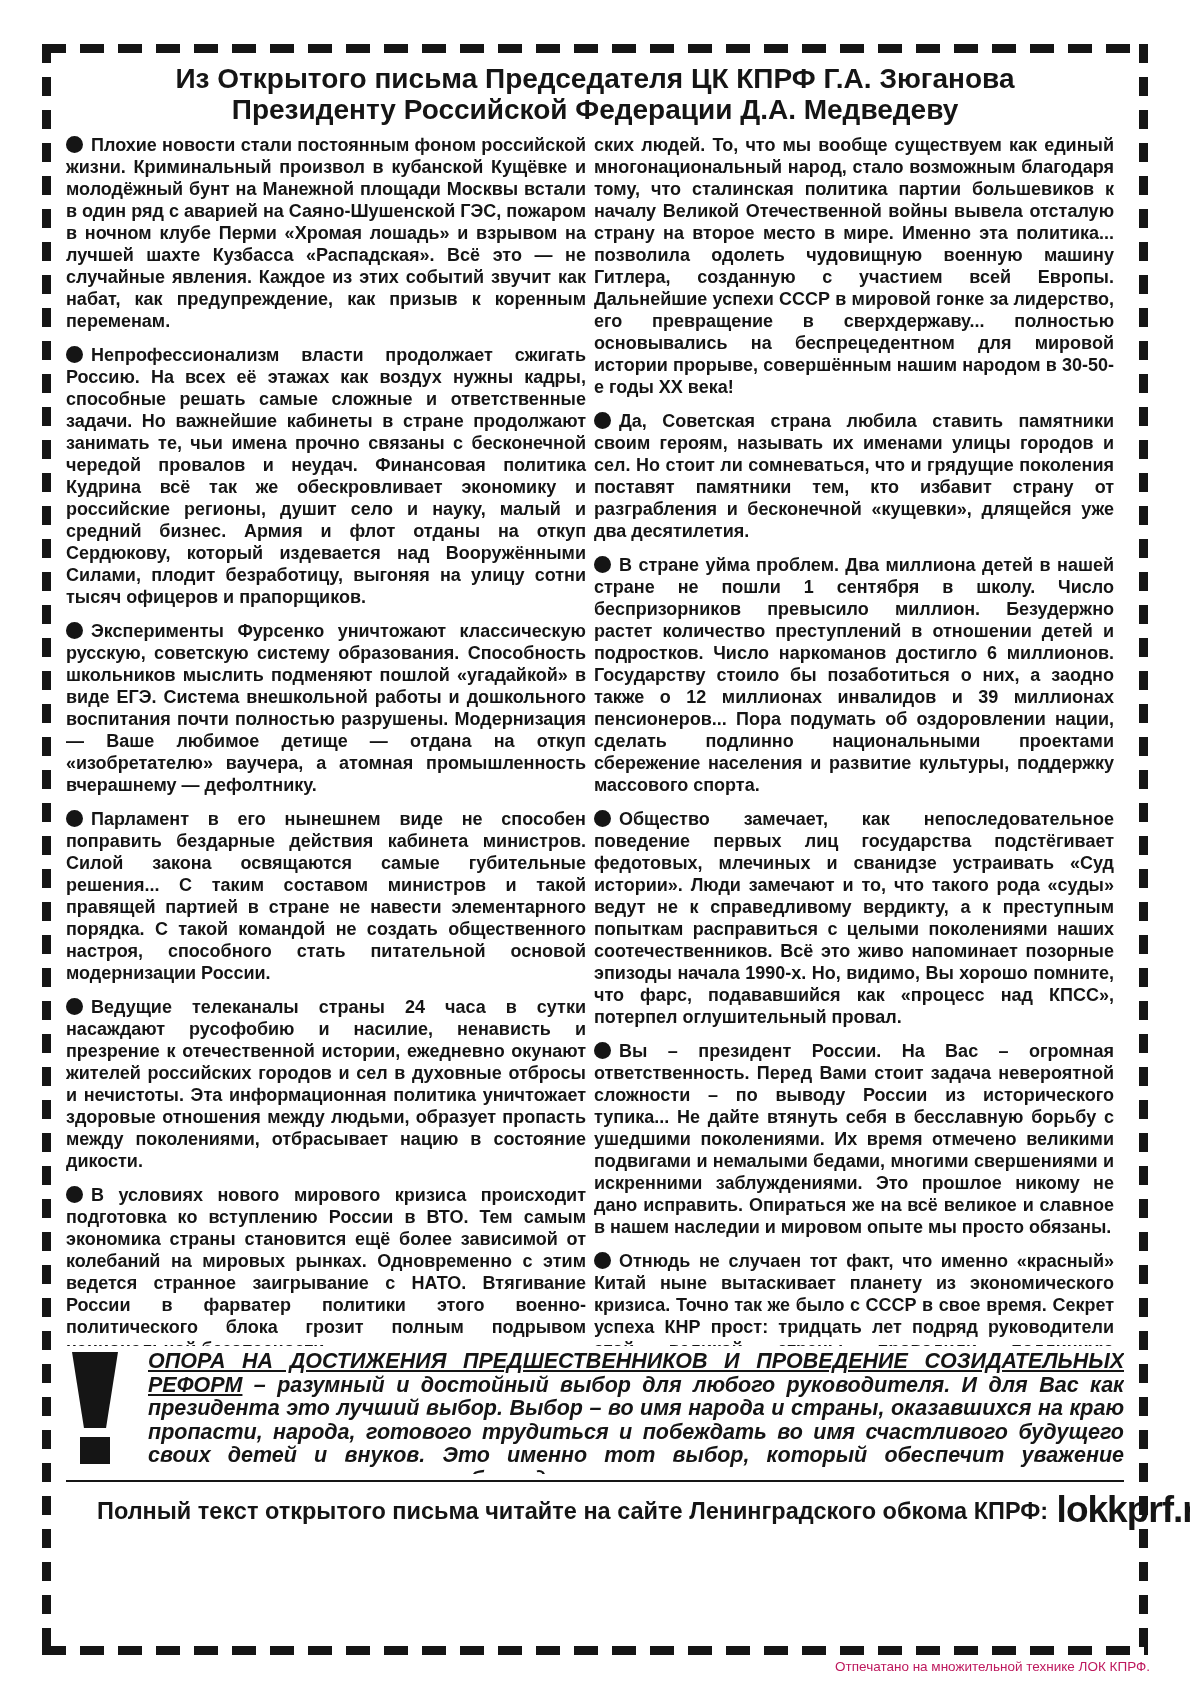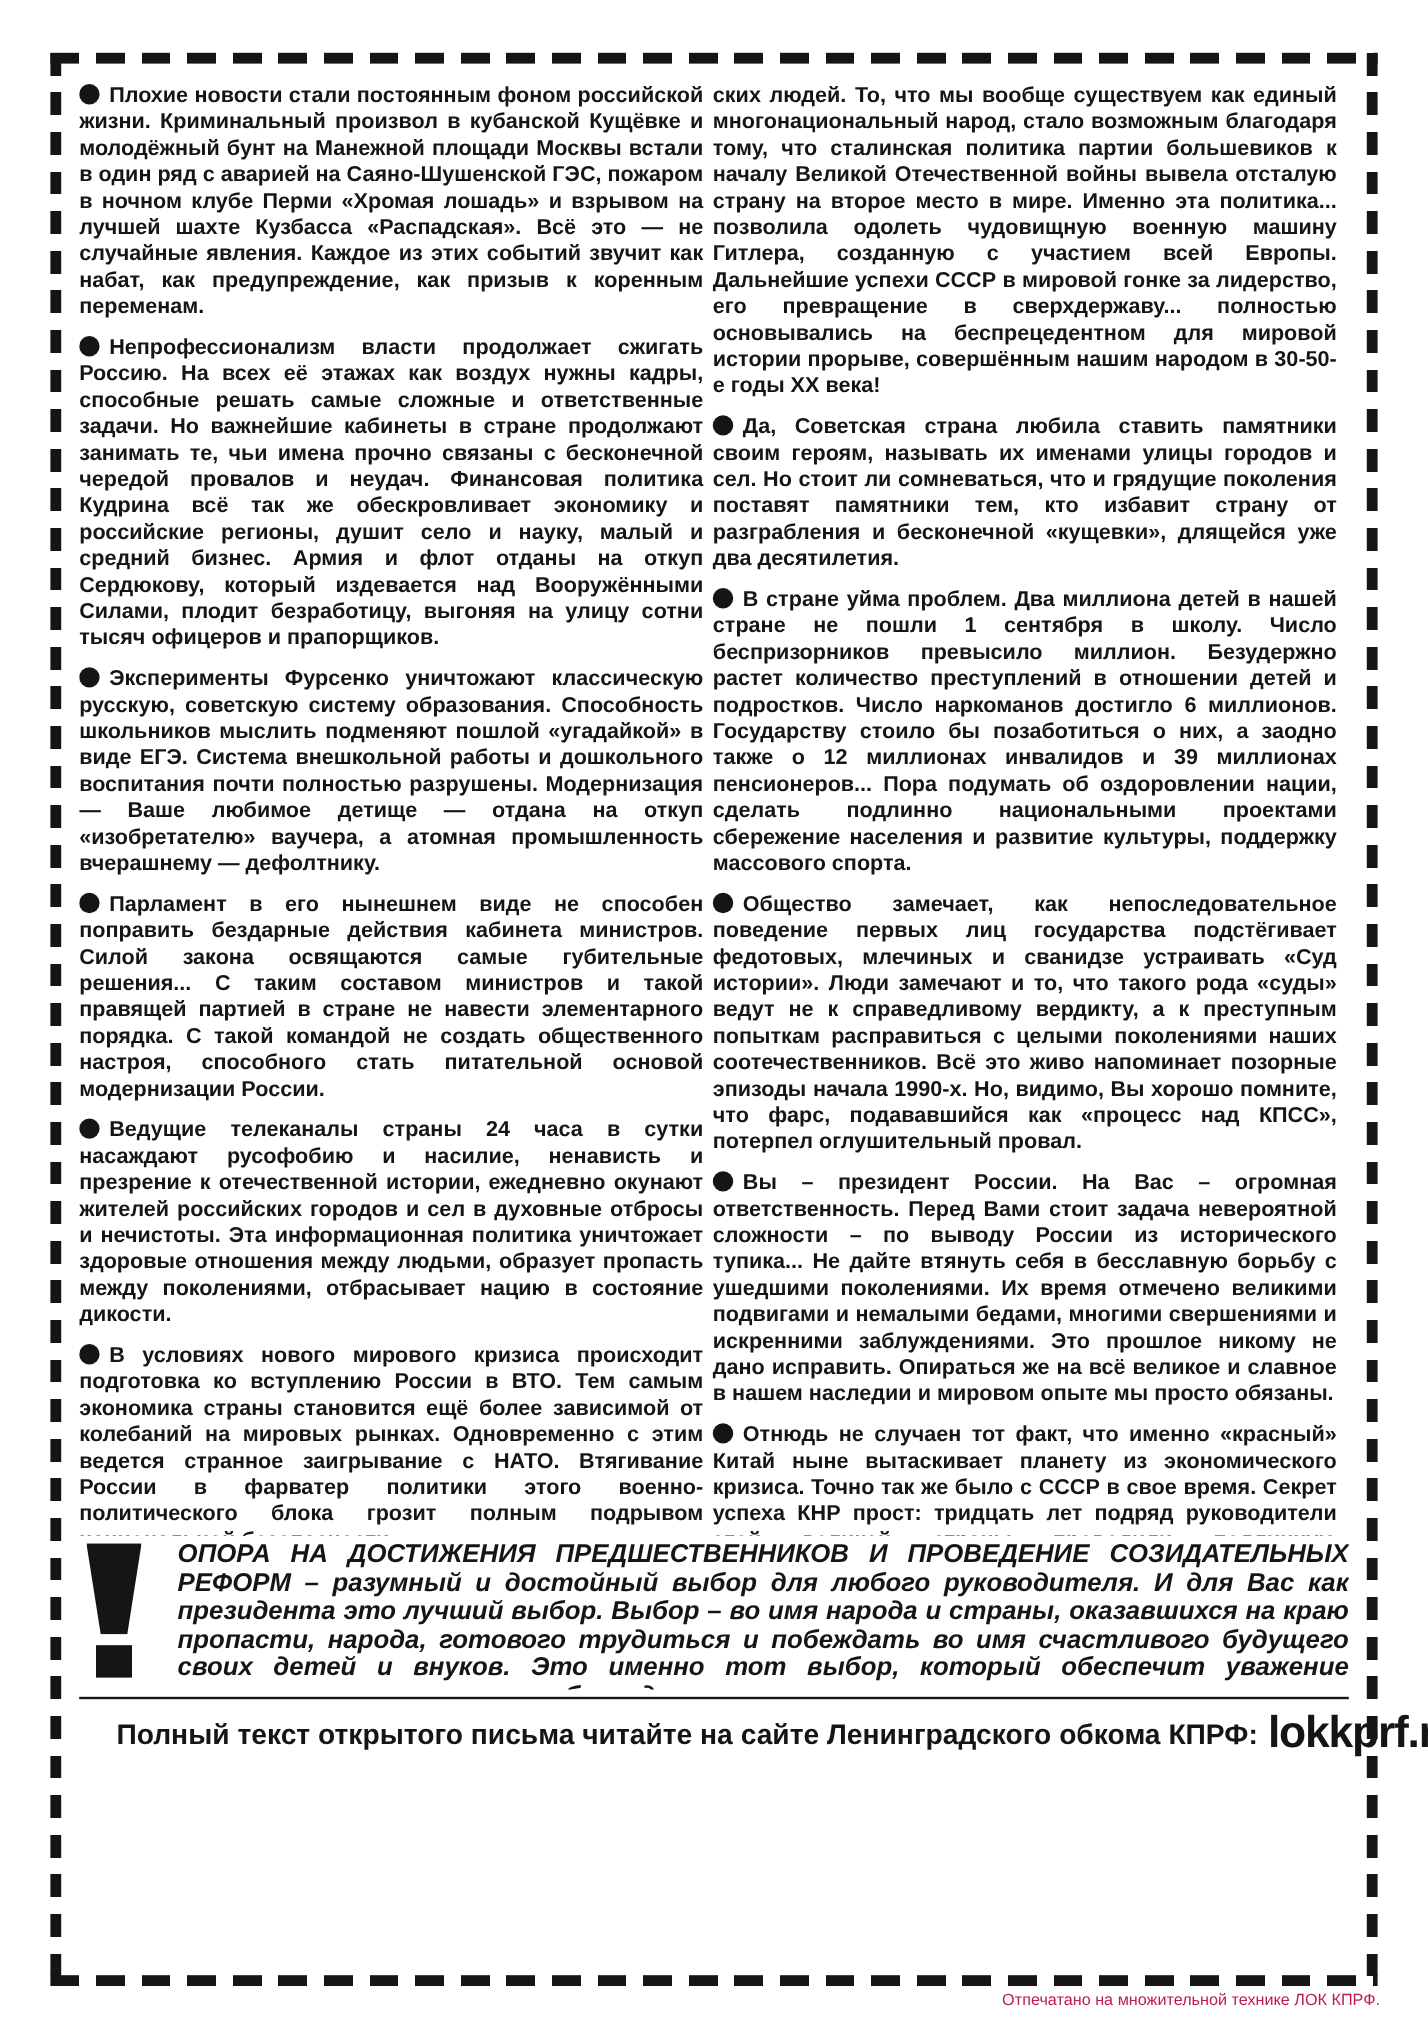--- a/index.html
+++ b/index.html
@@ -32,21 +32,21 @@
   .bullet { display:inline-block; width:17px; height:17px; border-radius:50%;
             background:#151515; margin-right:8px; vertical-align:-2px; }
 
   .hbox { display:flex; align-items:flex-start; margin-top:4px; height:124px; overflow:hidden; }
   .bang { flex:0 0 58px; margin:2px 18px 0 6px; }
   .bang-bar { width:46px; height:76px; background:#151515;
               clip-path:polygon(0 0,100% 0,74% 100%,26% 100%); }
   .bang-dot { width:30px; height:27px; background:#151515; margin:9px 0 0 8px; }
   .hbox-text { font-weight:bold; font-style:italic; font-size:21.5px; line-height:23.5px;
                text-align:justify; }
-  .hbox-text .lead { }
+  .hbox-text .lead { text-decoration:underline; }
 
   .rule { border:none; border-top:2.5px solid #151515; margin:6px 0 0 0; }
 
   .footer-line { margin-top:7px; white-space:nowrap; }
   .footer-text { font-weight:bold; font-size:23.5px;margin-left:31px; }
   .footer-site { font-weight:bold; font-size:37px; letter-spacing:-1px;
                  vertical-align:-3px; margin-left:4px; }
 
   .imprint { position:absolute; right:40px; top:1659px; font-size:13.5px; color:#be185d; }
 </style>
@@ -56,20 +56,24 @@
 <div class="sheet">
 
   <div class="frame-edge frame-top"></div>
   <div class="frame-edge frame-bottom"></div>
   <div class="frame-edge frame-left"></div>
   <div class="frame-edge frame-right"></div>
 
   <div class="content">
 
 
+    <div class="subtitle">
+      <div>Из Открытого  письма Председателя ЦК КПРФ Г.А. Зюганова</div>
+      <div>Президенту Российской Федерации Д.А. Медведеву</div>
+    </div>
 
     <div class="columns">
       <div class="col">
 
       <p class="para"><span class="bullet"></span><span>Плохие  новости стали постоянным фоном российской жизни. Криминальный произвол в кубанской Кущёвке и молодёжный бунт на Манежной площади Москвы встали в один ряд с аварией на Саяно-Шушенской ГЭС, пожаром в ночном клубе Перми «Хромая лошадь» и взрывом на лучшей шахте Кузбасса «Распадская». Всё это — не случайные явления. Каждое из этих событий звучит как набат, как предупреждение, как призыв к коренным переменам.</span></p>
           <p class="para"><span class="bullet"></span><span>Непрофессионализм власти продолжает сжигать Россию. На всех её этажах как воздух нужны  кадры, способные решать самые сложные  и ответственные задачи. Но важнейшие  кабинеты в стране продолжают занимать те, чьи имена прочно связаны с бесконечной чередой провалов и неудач. Финансовая политика Кудрина всё так же обескровливает экономику и российские регионы, душит село и науку, малый и средний бизнес. Армия и флот отданы на откуп Сердюкову, который издевается над Вооружёнными Силами, плодит безработицу, выгоняя на улицу сотни тысяч офицеров и прапорщиков.</span></p>
           <p class="para"><span class="bullet"></span><span>Эксперименты  Фурсенко уничтожают классическую русскую, советскую систему образования. Способность школьников мыслить подменяют пошлой «угадайкой» в виде ЕГЭ. Система внешкольной работы и дошкольного воспитания почти полностью разрушены. Модернизация — Ваше любимое детище — отдана на откуп «изобретателю» ваучера, а атомная промышленность вчерашнему — дефолтнику.</span></p>
           <p class="para"><span class="bullet"></span><span>Парламент в его нынешнем виде не способен поправить бездарные действия кабинета министров. Силой закона освящаются самые губительные решения... С таким составом министров  и такой правящей партией в стране не навести элементарного  порядка. С такой командой не создать общественного настроя, способного стать питательной основой модернизации России.</span></p>
           <p class="para"><span class="bullet"></span><span>Ведущие телеканалы страны 24 часа в сутки насаждают русофобию и насилие, ненависть и презрение к отечественной истории, ежедневно окунают жителей российских городов и сел в духовные отбросы и нечистоты. Эта информационная политика уничтожает здоровые отношения между людьми, образует пропасть между поколениями, отбрасывает нацию в состояние дикости.</span></p>
           <p class="para"><span class="bullet"></span><span>В условиях нового мирового кризиса происходит подготовка ко вступлению России в ВТО. Тем самым экономика страны становится ещё более зависимой от колебаний на мировых рынках. Одновременно с этим ведется странное заигрывание с НАТО. Втягивание России в фарватер политики этого военно-политического блока грозит полным подрывом национальной безопасности.</span></p>

